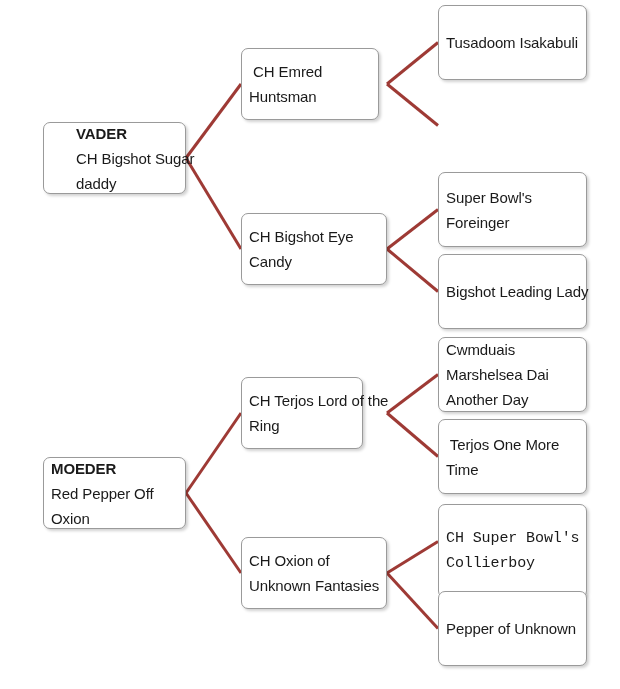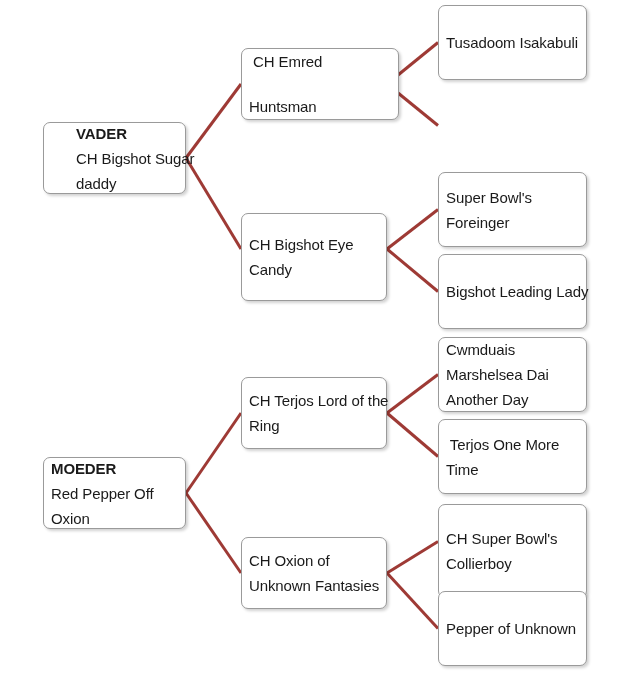--- a/index.html
+++ b/index.html
@@ -43,60 +43,60 @@
       <line x1="387" y1="413" x2="438" y2="374.5" stroke="#9e3a35" stroke-width="3" stroke-linecap="butt"></line>
       <line x1="387" y1="413" x2="438" y2="456.5" stroke="#9e3a35" stroke-width="3" stroke-linecap="butt"></line>
       <line x1="387" y1="573" x2="438" y2="541.5" stroke="#9e3a35" stroke-width="3" stroke-linecap="butt"></line>
       <line x1="387" y1="573" x2="438" y2="628.5" stroke="#9e3a35" stroke-width="3" stroke-linecap="butt"></line>
     </svg>
 <div class="node gen1" style="left: 43px; top: 122px; width: 143px; height: 72px; padding-left: 32px;">
       <div class="line bold">VADER</div>
       <div class="line">CH Bigshot Sugar</div>
       <div class="line">daddy</div>
     </div>
-    <div class="node gen2" style="left: 241px; top: 48px; width: 158px; height: 72px; justify-content: space-between;">
+    <div class="node gen2" style="left: 241px; top: 48px; width: 138px; height: 72px;">
       <div class="line"> CH Emred</div>
       <div class="line">Huntsman</div>
     </div>
-    <div class="node gen2" style="left: 241px; top: 213px; width: 146px; height: 88px;">
+    <div class="node gen2" style="left: 241px; top: 213px; width: 146px; height: 72px;">
       <div class="line">CH Bigshot Eye</div>
       <div class="line">Candy</div>
     </div>
     <div class="node gen3" style="left: 438px; top: 5px; width: 149px; height: 75px;">
       <div class="line">Tusadoom Isakabuli</div>
     </div>
     <div class="node gen3" style="left: 438px; top: 172px; width: 149px; height: 75px;">
       <div class="line">Super Bowl's</div>
       <div class="line">Foreinger</div>
     </div>
     <div class="node gen3" style="left: 438px; top: 254px; width: 149px; height: 75px;">
       <div class="line">Bigshot Leading Lady</div>
     </div>
     <div class="node gen1" style="left: 43px; top: 457px; width: 143px; height: 72px;">
       <div class="line bold">MOEDER</div>
       <div class="line">Red Pepper Off</div>
       <div class="line">Oxion</div>
     </div>
-    <div class="node gen2" style="left: 241px; top: 377px; width: 146px; height: 72px;">
+    <div class="node gen2" style="left: 241px; top: 377px; width: 122px; height: 72px;">
       <div class="line">CH Terjos Lord of the</div>
       <div class="line">Ring</div>
     </div>
     <div class="node gen2" style="left: 241px; top: 537px; width: 146px; height: 72px;">
       <div class="line">CH Oxion of</div>
       <div class="line">Unknown Fantasies</div>
     </div>
     <div class="node gen3" style="left: 438px; top: 337px; width: 149px; height: 75px;">
       <div class="line">Cwmduais</div>
       <div class="line">Marshelsea Dai</div>
       <div class="line">Another Day</div>
     </div>
     <div class="node gen3" style="left: 438px; top: 419px; width: 149px; height: 75px;">
       <div class="line"> Terjos One More</div>
       <div class="line">Time</div>
     </div>
-    <div class="node gen3" style="left: 438px; top: 504px; width: 149px; height: 94px;">
+    <div class="node gen3" style="left: 438px; top: 504px; width: 149px; height: 94px; font-family: Liberation Mono, monospace;">
       <div class="line">CH Super Bowl's</div>
       <div class="line">Collierboy</div>
     </div>
     <div class="node gen3" style="left: 438px; top: 591px; width: 149px; height: 75px;">
       <div class="line">Pepper of Unknown</div>
     </div>
   </div>
 
 </body></html>

